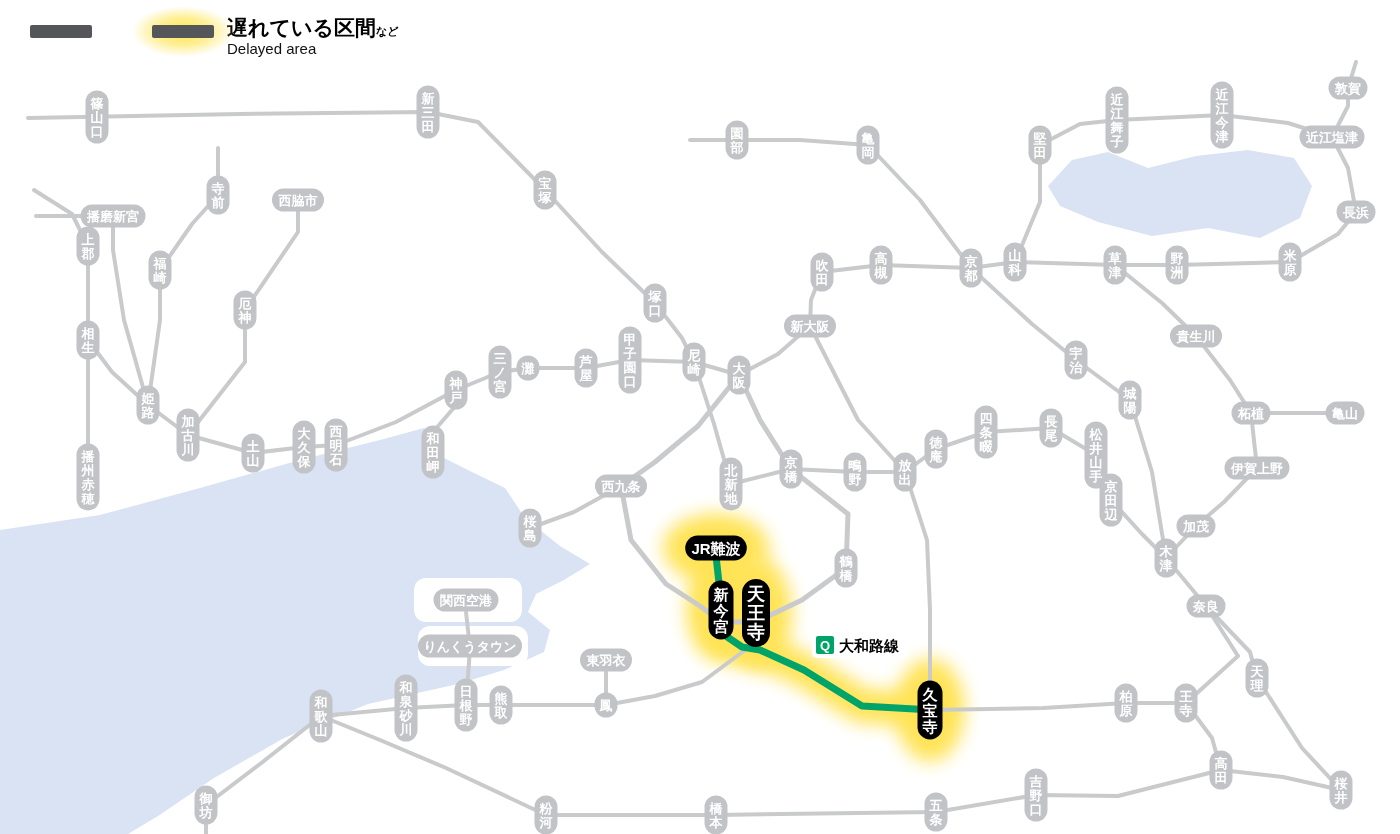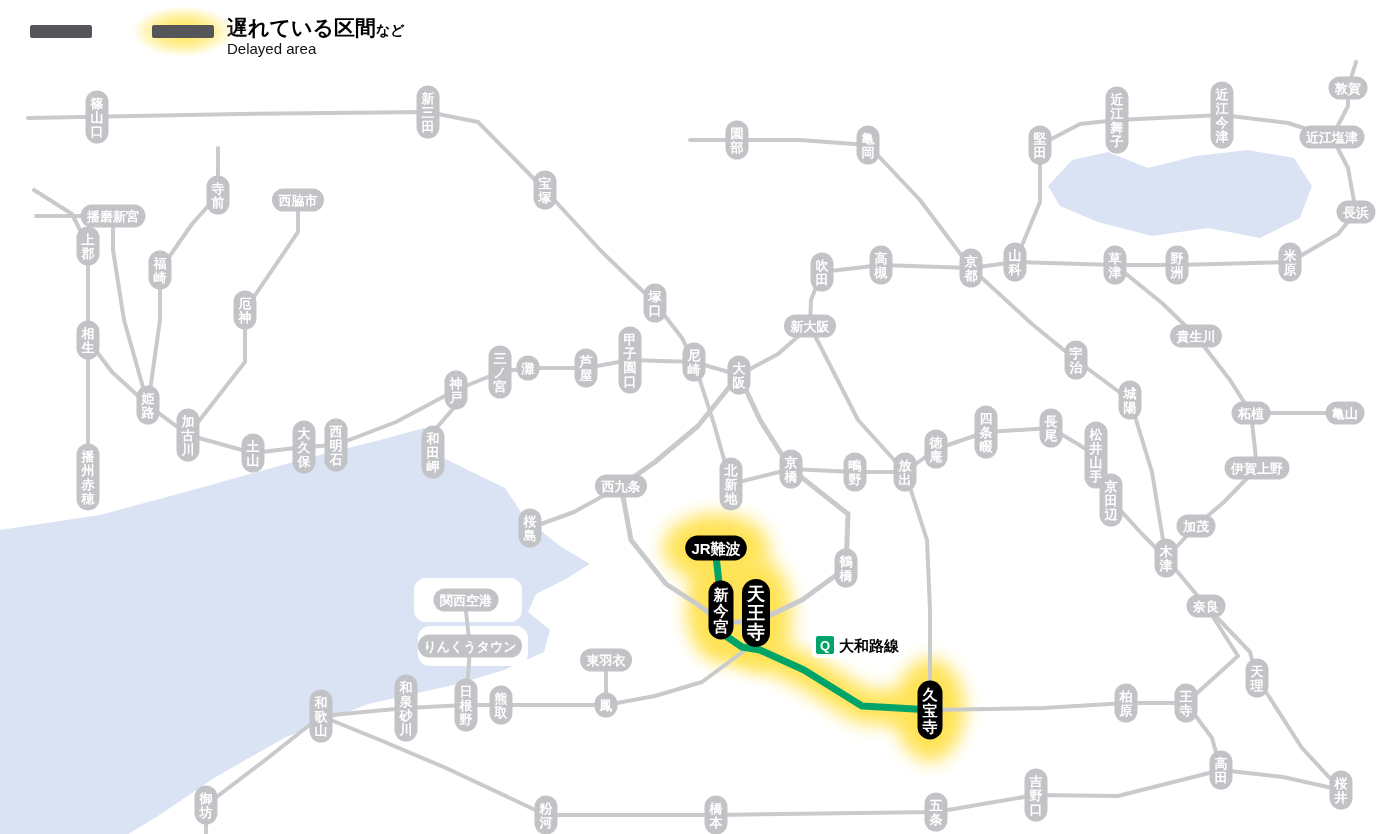--- a/index.html
+++ b/index.html
@@ -14,21 +14,21 @@
   .legend-item{display:flex;gap:13px;align-items:flex-start;}
   .swatch{width:62px;height:13px;background:#55565a;border-radius:2px;margin-top:9px;flex:0 0 auto;}
   .swatch-glow{position:relative;width:62px;height:13px;margin-top:9px;flex:0 0 auto;}
   .swatch-glow::before{
     content:"";position:absolute;left:-20px;top:-19px;width:102px;height:51px;border-radius:50%;
     background:radial-gradient(closest-side,#ffe44d 0%,rgba(255,238,140,0.9) 55%,rgba(255,238,140,0) 100%);
   }
   .swatch-glow::after{content:"";position:absolute;inset:0;background:#55565a;border-radius:2px;}
   .legend-text{display:flex;flex-direction:column;line-height:1.15;}
   .legend-title{font-size:21px;font-weight:bold;color:#000;}
-  .legend-title .suffix{font-size:14px;font-weight:bold;}
+  .legend-title .suffix{font-size:11px;font-weight:bold;}
   .legend-sub{font-size:15px;color:#111;}
 </style>
 </head>
 <body>
 
 <svg id="map-svg" width="1400" height="834" viewBox="0 0 1400 834">
   <defs>
     <filter id="soft" x="-60%" y="-60%" width="220%" height="220%">
       <feGaussianBlur stdDeviation="9"></feGaussianBlur>
     </filter>

